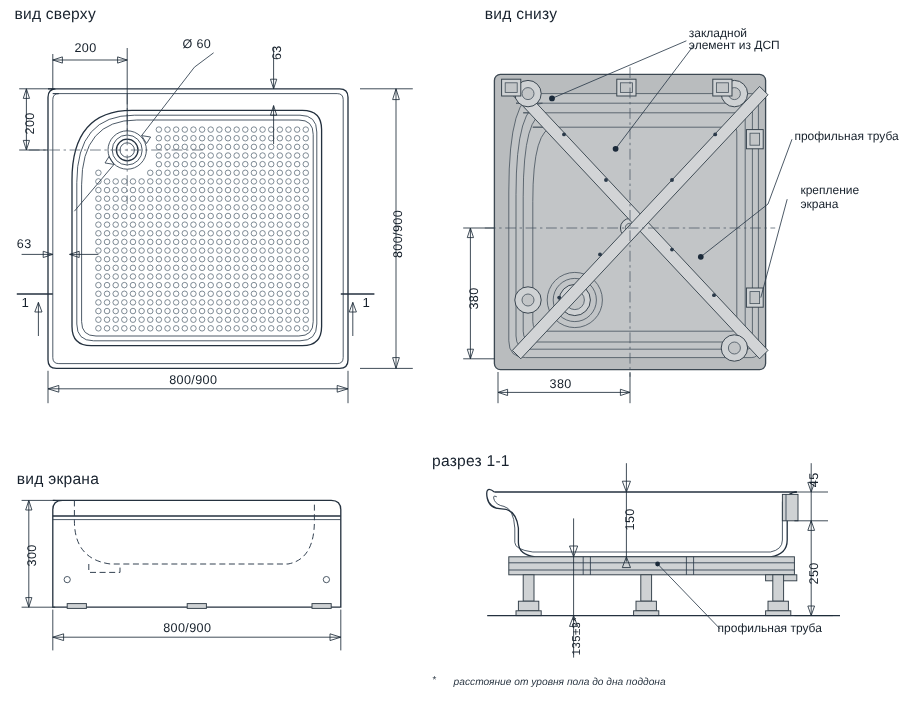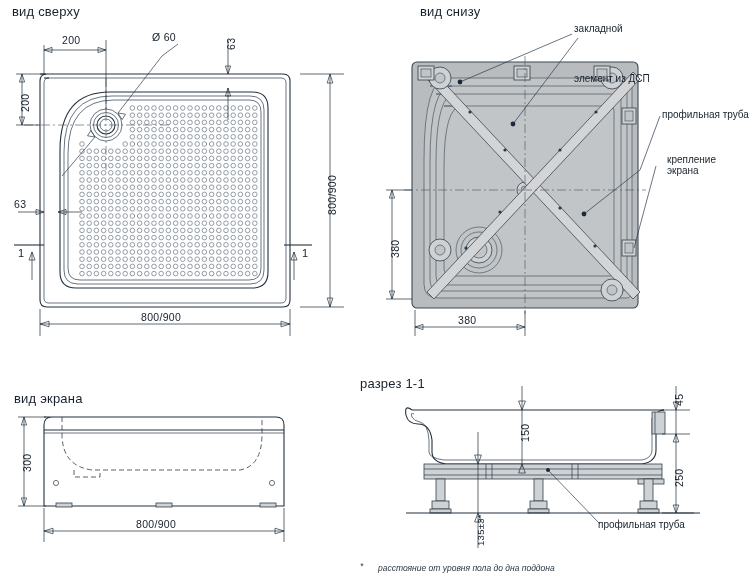--- a/index.html
+++ b/index.html
@@ -925,23 +925,23 @@
   <div class="dim-text" style="left:62px; top:34px;">200</div>
   <div class="dim-text rot" style="left:19px; top:112px;">200</div>
   <div class="dim-text" style="left:152px; top:31px;">Ø 60</div>
   <div class="dim-text rot" style="left:225px; top:50px;">63</div>
   <div class="dim-text" style="left:14px; top:198px;">63</div>
   <div class="dim-text" style="left:141px; top:311px;">800/900</div>
   <div class="dim-text rot" style="left:326px; top:215px;">800/900</div>
   <div class="section-mark" style="left:18px; top:247px;">1</div>
   <div class="section-mark" style="left:302px; top:247px;">1</div>
 
-  <div class="view-title" style="left:420px; top:4px;">вид снизу</div>
+  <div class="view-title" style="left:404px; top:4px;">вид снизу</div>
   <div class="callout-text" style="left:574px; top:24px;">закладной</div>
-  <div class="callout-text" style="left:574px; top:34px;margin-top:40px;">элемент из ДСП</div>
+  <div class="callout-text" style="left:574px; top:34px;">элемент из ДСП</div>
   <div class="callout-text" style="left:662px; top:110px;">профильная труба</div>
   <div class="callout-text" style="left:667px; top:155px;">крепление</div>
   <div class="callout-text" style="left:667px; top:166px;text-align:right;">экрана</div>
   <div class="dim-text rot" style="left:389px; top:258px;">380</div>
   <div class="dim-text" style="left:458px; top:314px;">380</div>
 
   <div class="view-title" style="left:14px; top:391px;">вид экрана</div>
   <div class="dim-text rot" style="left:21px; top:472px;">300</div>
   <div class="dim-text" style="left:136px; top:518px;">800/900</div>
 

